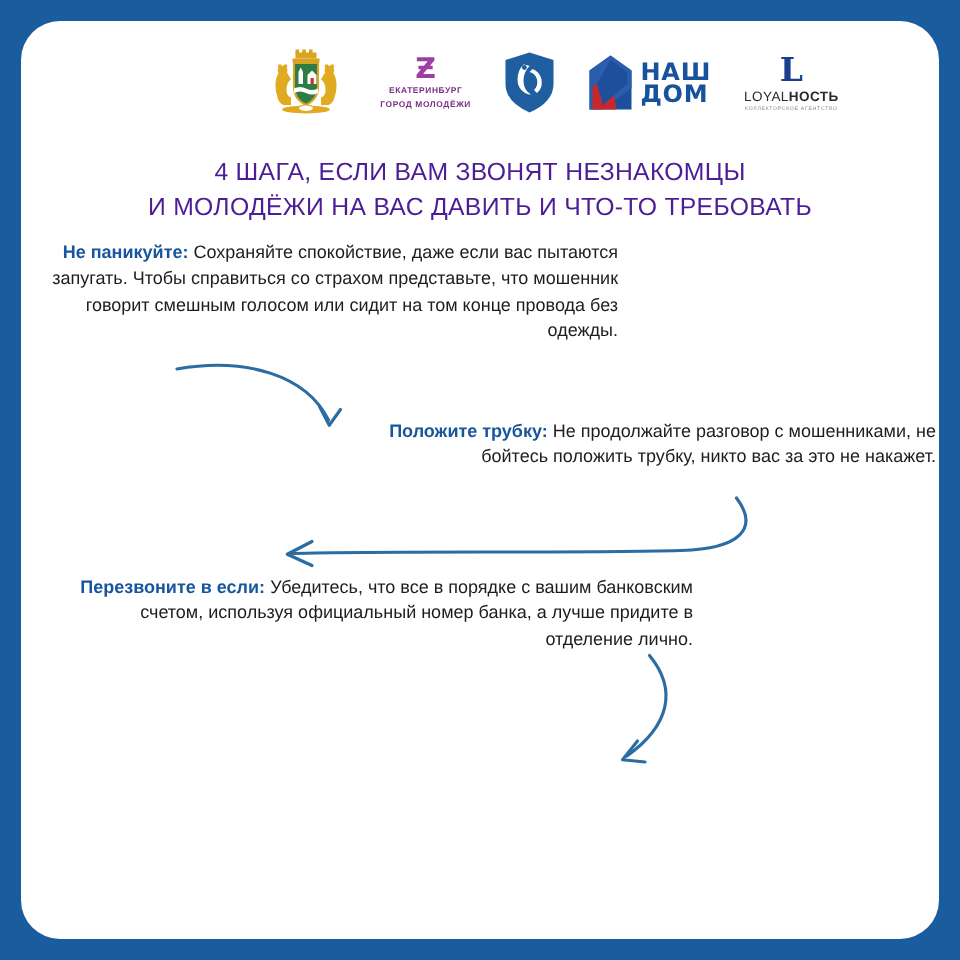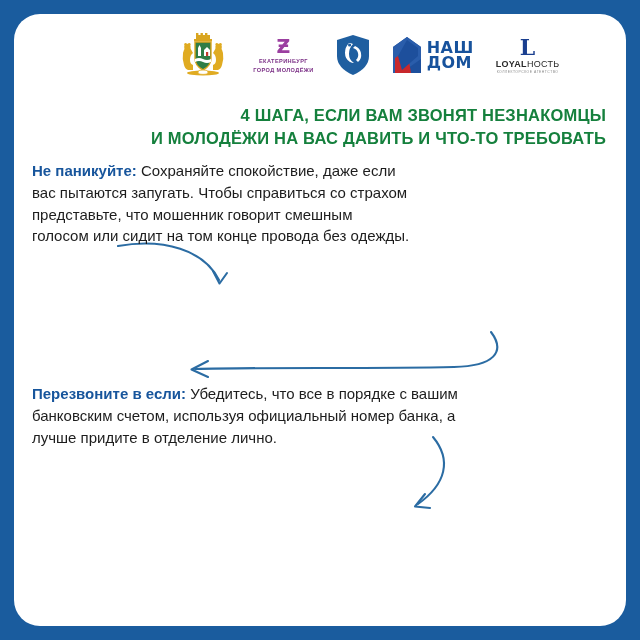--- a/index.html
+++ b/index.html
@@ -67,42 +67,43 @@
   .logo-nd .txt { display:flex; flex-direction:column; line-height:0.95; }
   .logo-nd .txt span {
     font-size:16px; font-weight:bold; color:#17529c; letter-spacing:0.5px;
     font-family:"DejaVu Sans", sans-serif;
   }
 
   
   .logo-ly { display:flex; flex-direction:column; align-items:center; gap:1px; }
   .logo-ly .lmark { font-size:22px; font-weight:bold; color:#1a3f8f; line-height:1; font-family:"DejaVu Serif", serif; }
   .logo-ly .lname { font-size:9px; letter-spacing:0.3px; }
-  .logo-ly .lname .a { color:#2a2a2a; font-weight:bold; }
-  .logo-ly .lname .b { color:#2a2a2a; font-weight:normal;margin-top:13px; }
+  .logo-ly .lname .a { color:#2a2a2a; font-weight:normal; }
+  .logo-ly .lname .b { color:#2a2a2a; font-weight:bold;margin-top:13px; }
   .logo-ly .lsub { font-size:3.4px; color:#8a8a8a; letter-spacing:0.5px; }
 
   
   #title {
     position:absolute;
     left:20px; top:90px; width:572px;
-    text-align:right;
-    color:#15803d;
+    text-align:center;
+    color:#4c1d95;
     font-size:16.5px;
-    font-weight:bold;
+    font-weight:normal;
     line-height:1.38;
     letter-spacing:0.2px;
   }
 
   
   .step {
     position:absolute;
-    font-size:15px;
+    font-size:12px;
     line-height:1.45;
     color:#1d1d1d;
+    text-align:right;
   }
   .step .lead {
     color:#17559c;
     font-weight:bold;
   }
 
   #step1 { left:18px;  top:146px; width:380px; }
   #step2 { left:238px; top:265px; width:372px; }
   #step3 { left:18px;  top:369px; width:430px; }
   #step4 { left:158px; top:489px; width:440px; }
@@ -209,20 +210,23 @@
 
         <path d="M419 423 C438 446 432 470 404 490"></path>
         <path d="M411 480 L401 492.5 L416 494" stroke-width="2.1" stroke-linejoin="round"></path>
       </g>
     </svg>
 
     <div class="step" id="step1">
       <span class="lead">Не паникуйте:</span><span> Сохраняйте спокойствие, даже если вас пытаются запугать. Чтобы справиться со страхом представьте, что мошенник говорит смешным голосом или сидит на том конце провода без одежды.</span>
     </div>
 
+    <div class="step" id="step2">
+      <span class="lead">Положите трубку:</span><span> Не продолжайте разговор с мошенниками, не бойтесь положить трубку, никто вас за это не накажет.</span>
+    </div>
 
     <div class="step" id="step3">
       <span class="lead">Перезвоните в если:</span><span> Убедитесь, что все в порядке с вашим банковским счетом, используя официальный номер банка, а лучше придите в отделение лично.</span>
     </div>
 
 
   </div>
 </div>
 
 </body></html>

